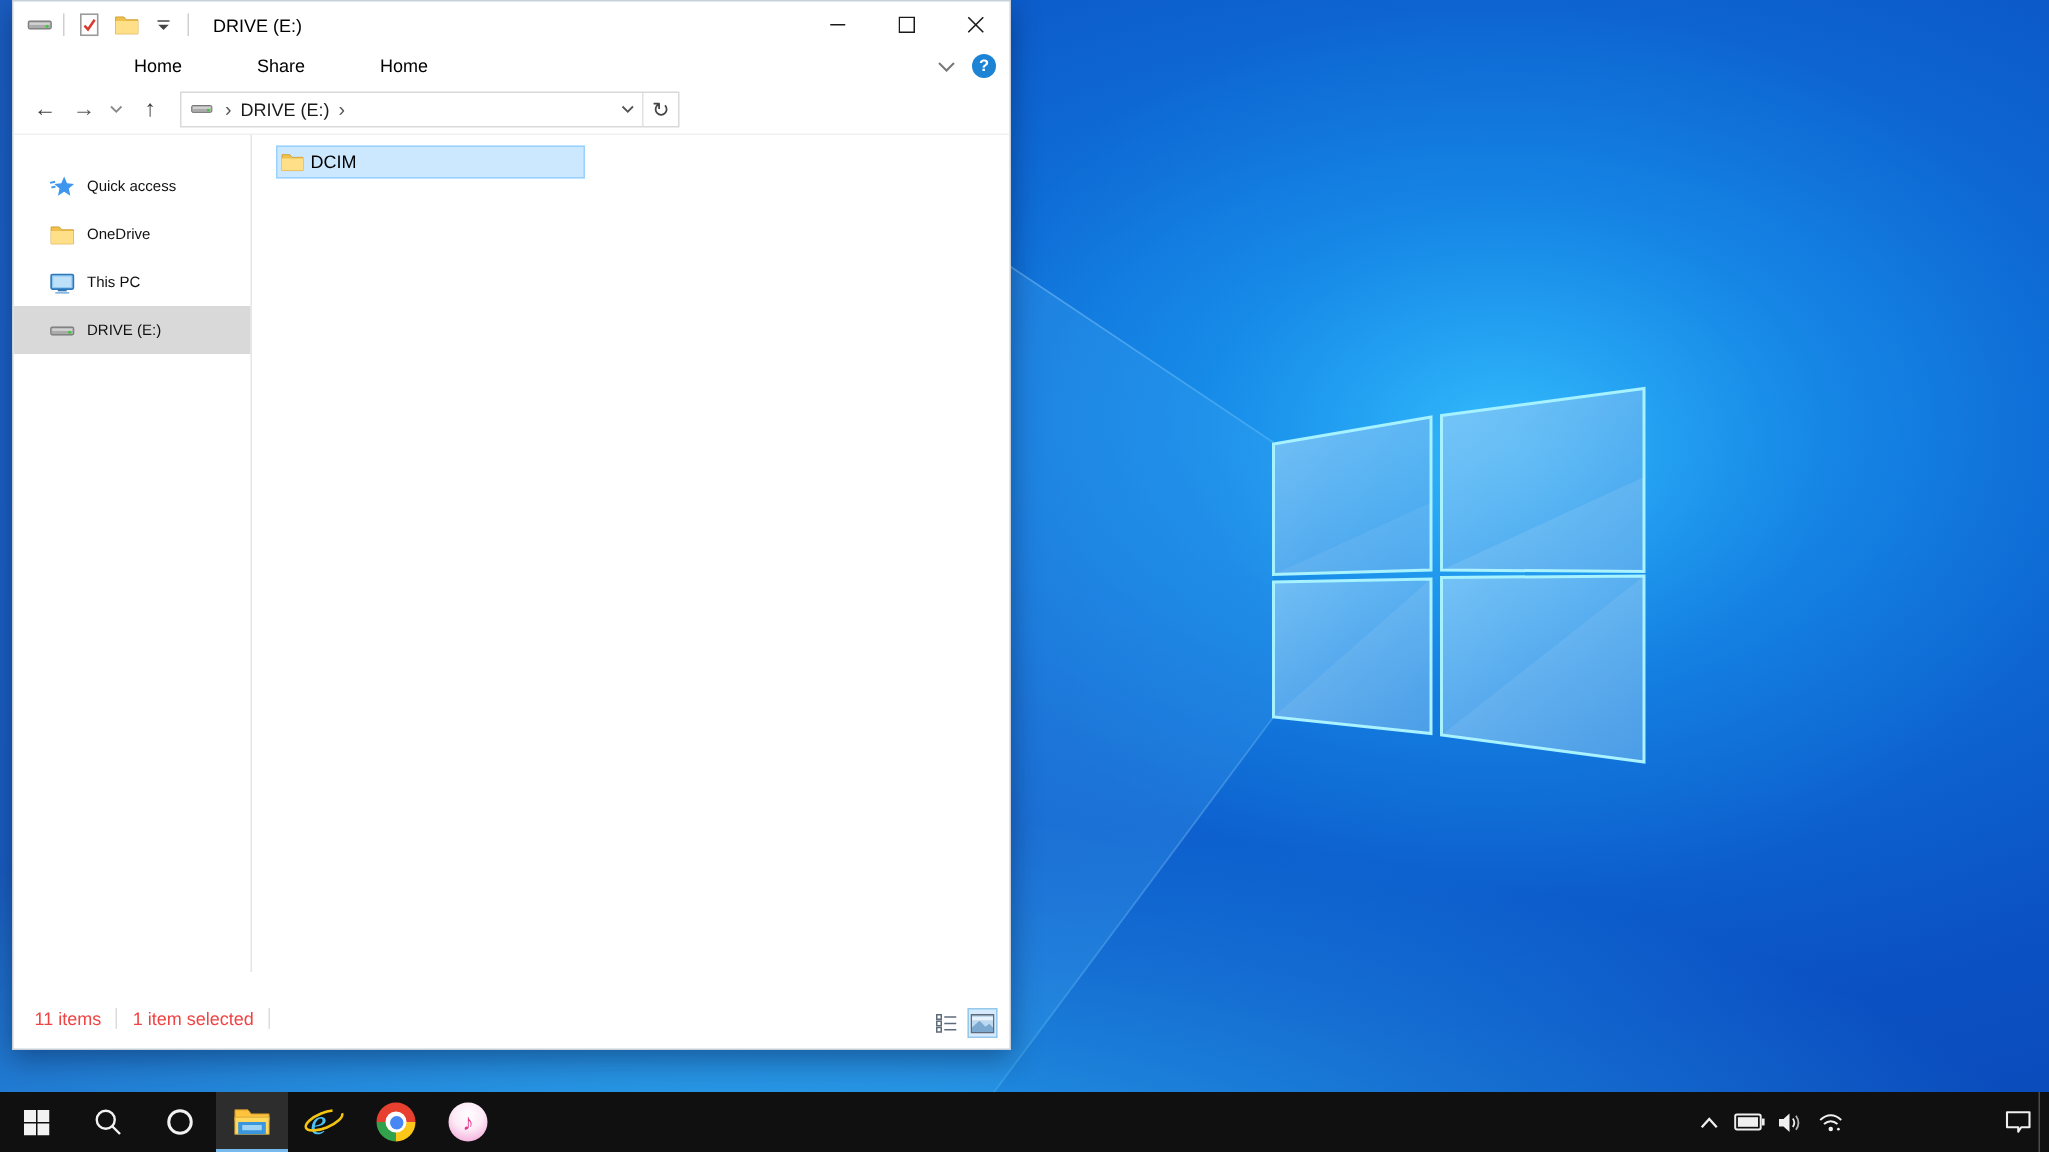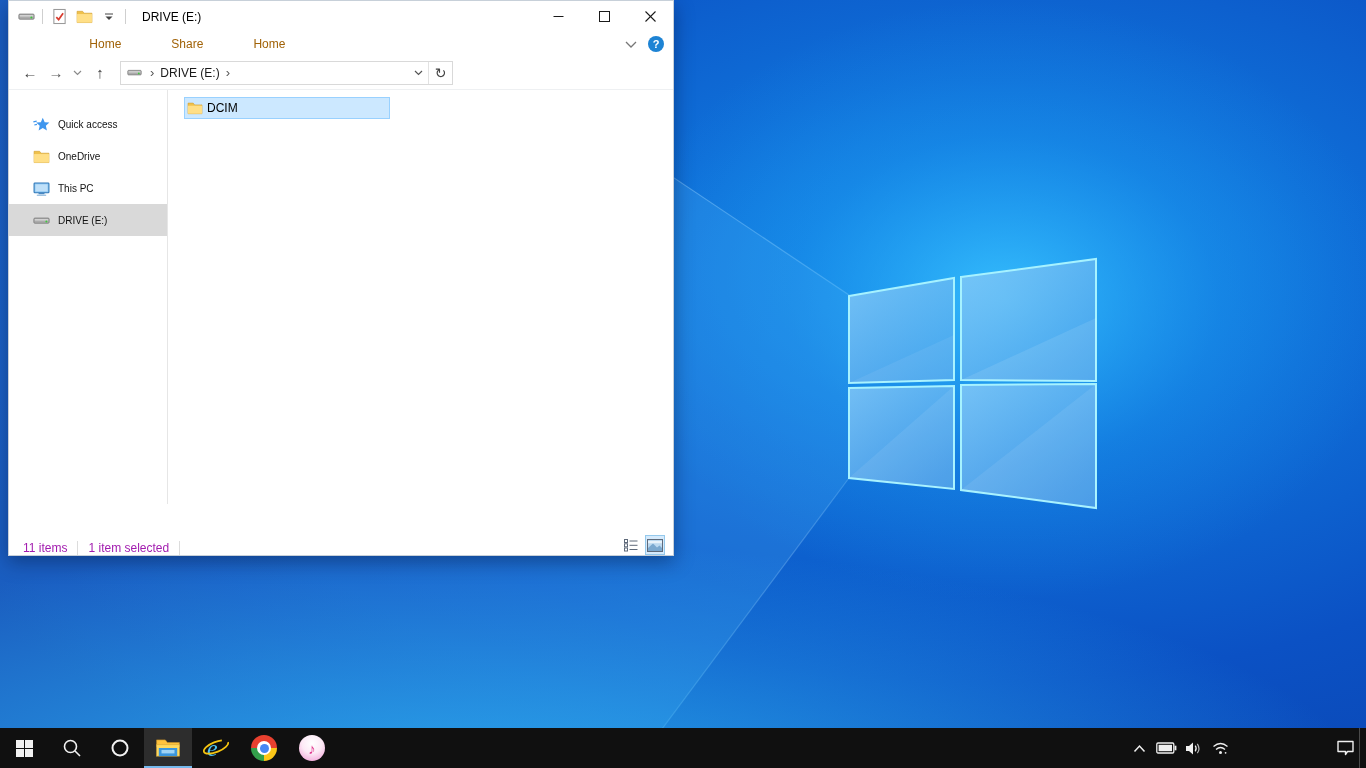--- a/index.html
+++ b/index.html
@@ -2,33 +2,33 @@
 <html><head>
 <meta charset="utf-8">
 <style>
   html,body{margin:0;padding:0;}
   body{width:1366px;height:768px;overflow:hidden;font-family:"Liberation Sans",sans-serif;
        -webkit-font-smoothing:antialiased;}
   .desktop{position:relative;width:1366px;height:768px;background:#0a47b4;overflow:hidden;}
   .wallpaper{position:absolute;left:0;top:0;}
 
   
-  .window{position:absolute;left:8px;top:0;width:666px;height:556px;background:#fff;
+  .window{position:absolute;left:8px;top:0;width:666px;height:700px;background:#fff;
           box-shadow:0 6px 18px rgba(0,10,40,.38);display:flex;flex-direction:column;
           border:1px solid rgba(130,150,170,.45);box-sizing:border-box;}
   .titlebar{height:31px;display:flex;align-items:center;flex:0 0 auto;}
   .qat{display:flex;align-items:center;gap:7px;padding-left:8px;}
   .qat-btn{display:flex;align-items:center;justify-content:center;width:18px;height:18px;}
   .vsep{width:1px;height:15px;background:#cfcfcf;}
   .win-title{font-size:12px;color:#000;margin-left:9px;white-space:nowrap;}
   .caption{margin-left:auto;display:flex;height:100%;}
   .cap-btn{width:46px;height:100%;display:flex;align-items:center;justify-content:center;}
 
   .tabs-row{height:24px;display:flex;align-items:stretch;font-size:12px;flex:0 0 auto;}
-  .tab{display:flex;align-items:center;padding:0 25px;color:#a16207;}
+  .tab{display:flex;align-items:center;padding:0 25px;color:#000000;}
   .tab.file{background:#0c4a6e;color:#fff;padding:0 18px;margin-top:40px;}
   .tabs-right{margin-left:auto;display:flex;align-items:center;gap:11px;padding-right:9px;}
   .help-btn{width:16px;height:16px;border-radius:50%;background:#1d83d4;color:#fff;
             font-size:11px;font-weight:bold;display:flex;align-items:center;justify-content:center;}
 
   .navbar{height:33px;display:flex;align-items:center;flex:0 0 auto;border-bottom:1px solid #eef0f2;}
   .nav-arrow{font-size:15px;line-height:1;display:flex;align-items:center;justify-content:center;}
   .nav-back{color:#3f3f3f;width:26px;margin-left:8px;}
   .nav-fwd{color:#5a5a5a;width:26px;}
   .nav-chev{width:16px;color:#8a8a8a;display:flex;align-items:center;justify-content:center;}
@@ -53,22 +53,22 @@
   .sidebar{width:158px;flex:0 0 auto;border-right:1px solid #e6e6e6;padding-top:18px;}
   .side-item{height:32px;display:flex;align-items:center;font-size:10px;color:#111;cursor:default;}
   .side-item .ico{margin-left:24px;margin-right:8px;width:17px;height:17px;flex:0 0 auto;display:flex;}
   .side-item.selected{background:#d9d9d9;}
   .content{flex:1;padding:7px 0 0 16px;position:relative;}
   .file-item{width:206px;height:22px;display:flex;align-items:center;background:#cce8ff;
              border:1px solid #99d1ff;box-sizing:border-box;}
   .file-item .ico{margin-left:2px;display:flex;}
   .file-item .lbl{font-size:12px;color:#000;margin-left:4px;}
 
-  .statusbar{height:27px;flex:0 0 auto;display:flex;align-items:flex-end;font-size:12px;
-             color:#a21caf;padding-left:14px;margin-top:24px;}
+  .statusbar{height:27px;flex:0 0 auto;display:flex;align-items:flex-start;font-size:12px;
+             color:#ef4444;padding-left:14px;margin-top:24px;}
   .status-sep{width:1px;height:14px;background:#dcdcdc;margin:0 10px;}
   .status-right{margin-left:auto;display:flex;align-items:center;margin-right:8px;gap:4px;}
   .view-btn{width:20px;height:20px;display:flex;align-items:center;justify-content:center;
             border:1px solid transparent;box-sizing:border-box;}
   .view-btn.active{background:#d5eafc;border-color:#95c9ec;}
 
   
   .taskbar{position:absolute;left:0;bottom:0;width:1366px;height:40px;background:#101010;
            display:flex;align-items:center;z-index:5;}
   .tb-btn{width:48px;height:40px;display:flex;align-items:center;justify-content:center;flex:0 0 auto;}

